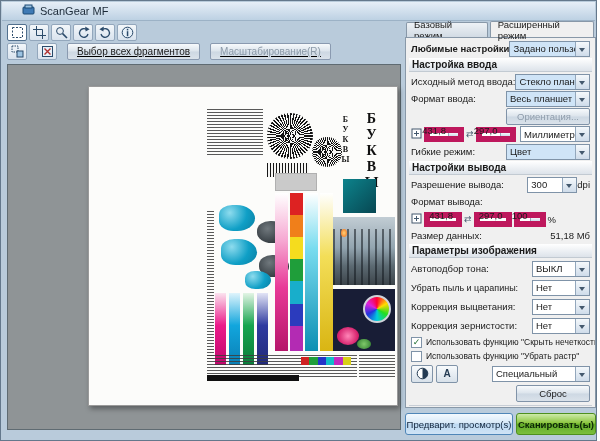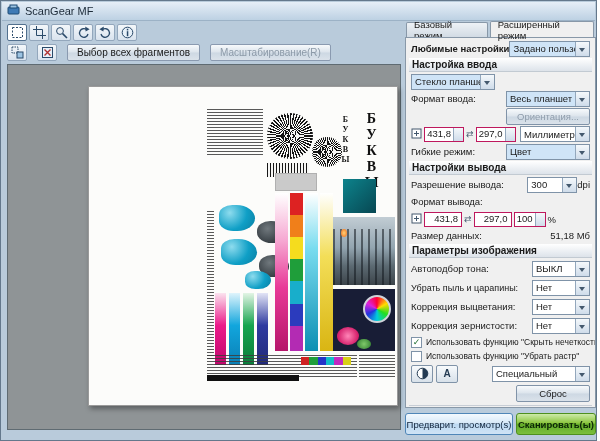--- a/index.html
+++ b/index.html
@@ -5,26 +5,26 @@
   * { box-sizing: border-box; margin: 0; padding: 0; }
   html,body { width:600px; height:441px; overflow:hidden; }
   body { font-family:"Liberation Sans", sans-serif; background:#fff; position:relative; }
 
   .window { position:absolute; left:0; top:0; width:597px; height:441px;
             background:#b9cbdb; border:1px solid #64788c; }
 
   
   .titlebar { position:absolute; left:1px; top:1px; right:1px; height:19px;
               background:linear-gradient(#e6eef7,#bdd1e3);
-              display:flex; align-items:center; gap:5px; padding:0 5px;
+              display:flex; align-items:center; gap:5px; padding:0 20px;
               font-size:11px; color:#1c2a38; border-bottom:1px solid #9cb2c6; }
 
   
   .toolbar1 { position:absolute; left:6px; top:23px; height:18px; display:flex; gap:2px; }
-  .toolbar2 { position:absolute; left:6px; top:42px; height:18px; display:flex; gap:10px; align-items:center; }
+  .toolbar2 { position:absolute; left:6px; top:42px; height:18px; display:flex; gap:10px; align-items:flex-start;text-decoration:underline; }
   .tool { width:20px; height:17px; border:1px solid #93a7bc; border-radius:2px;
           background:linear-gradient(#f3f7fa,#d9e3ee);
           display:flex; align-items:center; justify-content:center; }
   .tool.pressed { background:#fff; border-color:#52708e; }
   .tb-btn { height:17px; padding:0 9px; font-size:10px; color:#1a1a1a;
             border:1px solid #8a9ab0; border-radius:2px;
             background:linear-gradient(#f7fafc,#dce4ec 48%,#cdd8e3 52%,#dae2ea);
             display:flex; align-items:center; }
   .tb-btn.disabled { color:#8c9aa8; }
 
@@ -88,22 +88,22 @@
               padding:0 3px; margin:1px 0; }
   .lbl { white-space:nowrap; }
   .combo { position:relative; display:flex; align-items:center; height:16px;
            border:1px solid #7f93a8; background:#fff; font-size:9.5px;
            padding:0 16px 0 3px; white-space:nowrap; overflow:hidden; }
   .combo::after { content:""; position:absolute; right:0; top:0; bottom:0; width:13px;
                   background:linear-gradient(#f4f8fb,#cfdcea); border-left:1px solid #93a7bc; }
   .combo::before { content:""; position:absolute; right:4px; top:6px; z-index:1;
                    border:3px solid transparent; border-top:4px solid #44596e; }
   .combo.hl { background:#cfe4f7; }
-  .field { height:15px; border:1px solid #be185d; background:#fff; font-size:9.5px;
-           display:flex; align-items:flex-start; justify-content:flex-end; padding:0 3px; }
+  .field { height:15px; border:6px solid #be185d; background:#fff; font-size:9.5px;
+           display:flex; align-items:flex-end; justify-content:flex-end; padding:0 3px; }
   .field.spin { padding-right:12px; position:relative; }
   .field.spin::after { content:""; position:absolute; right:0; top:0; bottom:0; width:9px;
                        background:linear-gradient(#f4f8fb,#cfdcea); border-left:1px solid #93a7bc; }
   .btn { display:flex; align-items:center; justify-content:center; height:17px;
          border:1px solid #8093a8; border-radius:2px; font-size:9.5px; color:#1a1a1a;
          background:linear-gradient(#f7fafc,#dce4ec 48%,#cdd8e3 52%,#dae2ea); }
   .btn.disabled { color:#8e9cab; }
   .cb { width:11px; height:11px; border:1px solid #7f93a8; background:#fff;
         display:flex; align-items:center; justify-content:center;
         font-size:9px; line-height:1; color:#1f6e2f; flex:none; }
@@ -250,20 +250,21 @@
     <div class="prow" style="height:17px;">
       <span class="lbl" style="font-weight:bold;">Любимые настройки</span>
       <div class="combo hl" style="width:92px;">
         <span>Задано пользователем</span>
       </div>
     </div>
 
     <div class="sectionh">Настройка ввода</div>
 
     <div class="prow" style="height:17px;">
+      <span class="lbl">Исходный метод ввода:</span>
       <div class="combo hl" style="width:84px;">
         <span>Стекло планшета</span>
       </div>
     </div>
 
     <div class="prow" style="height:17px;">
       <span class="lbl">Формат ввода:</span>
       <div class="combo hl" style="width:84px;">
         <span>Весь планшет</span>
       </div>

